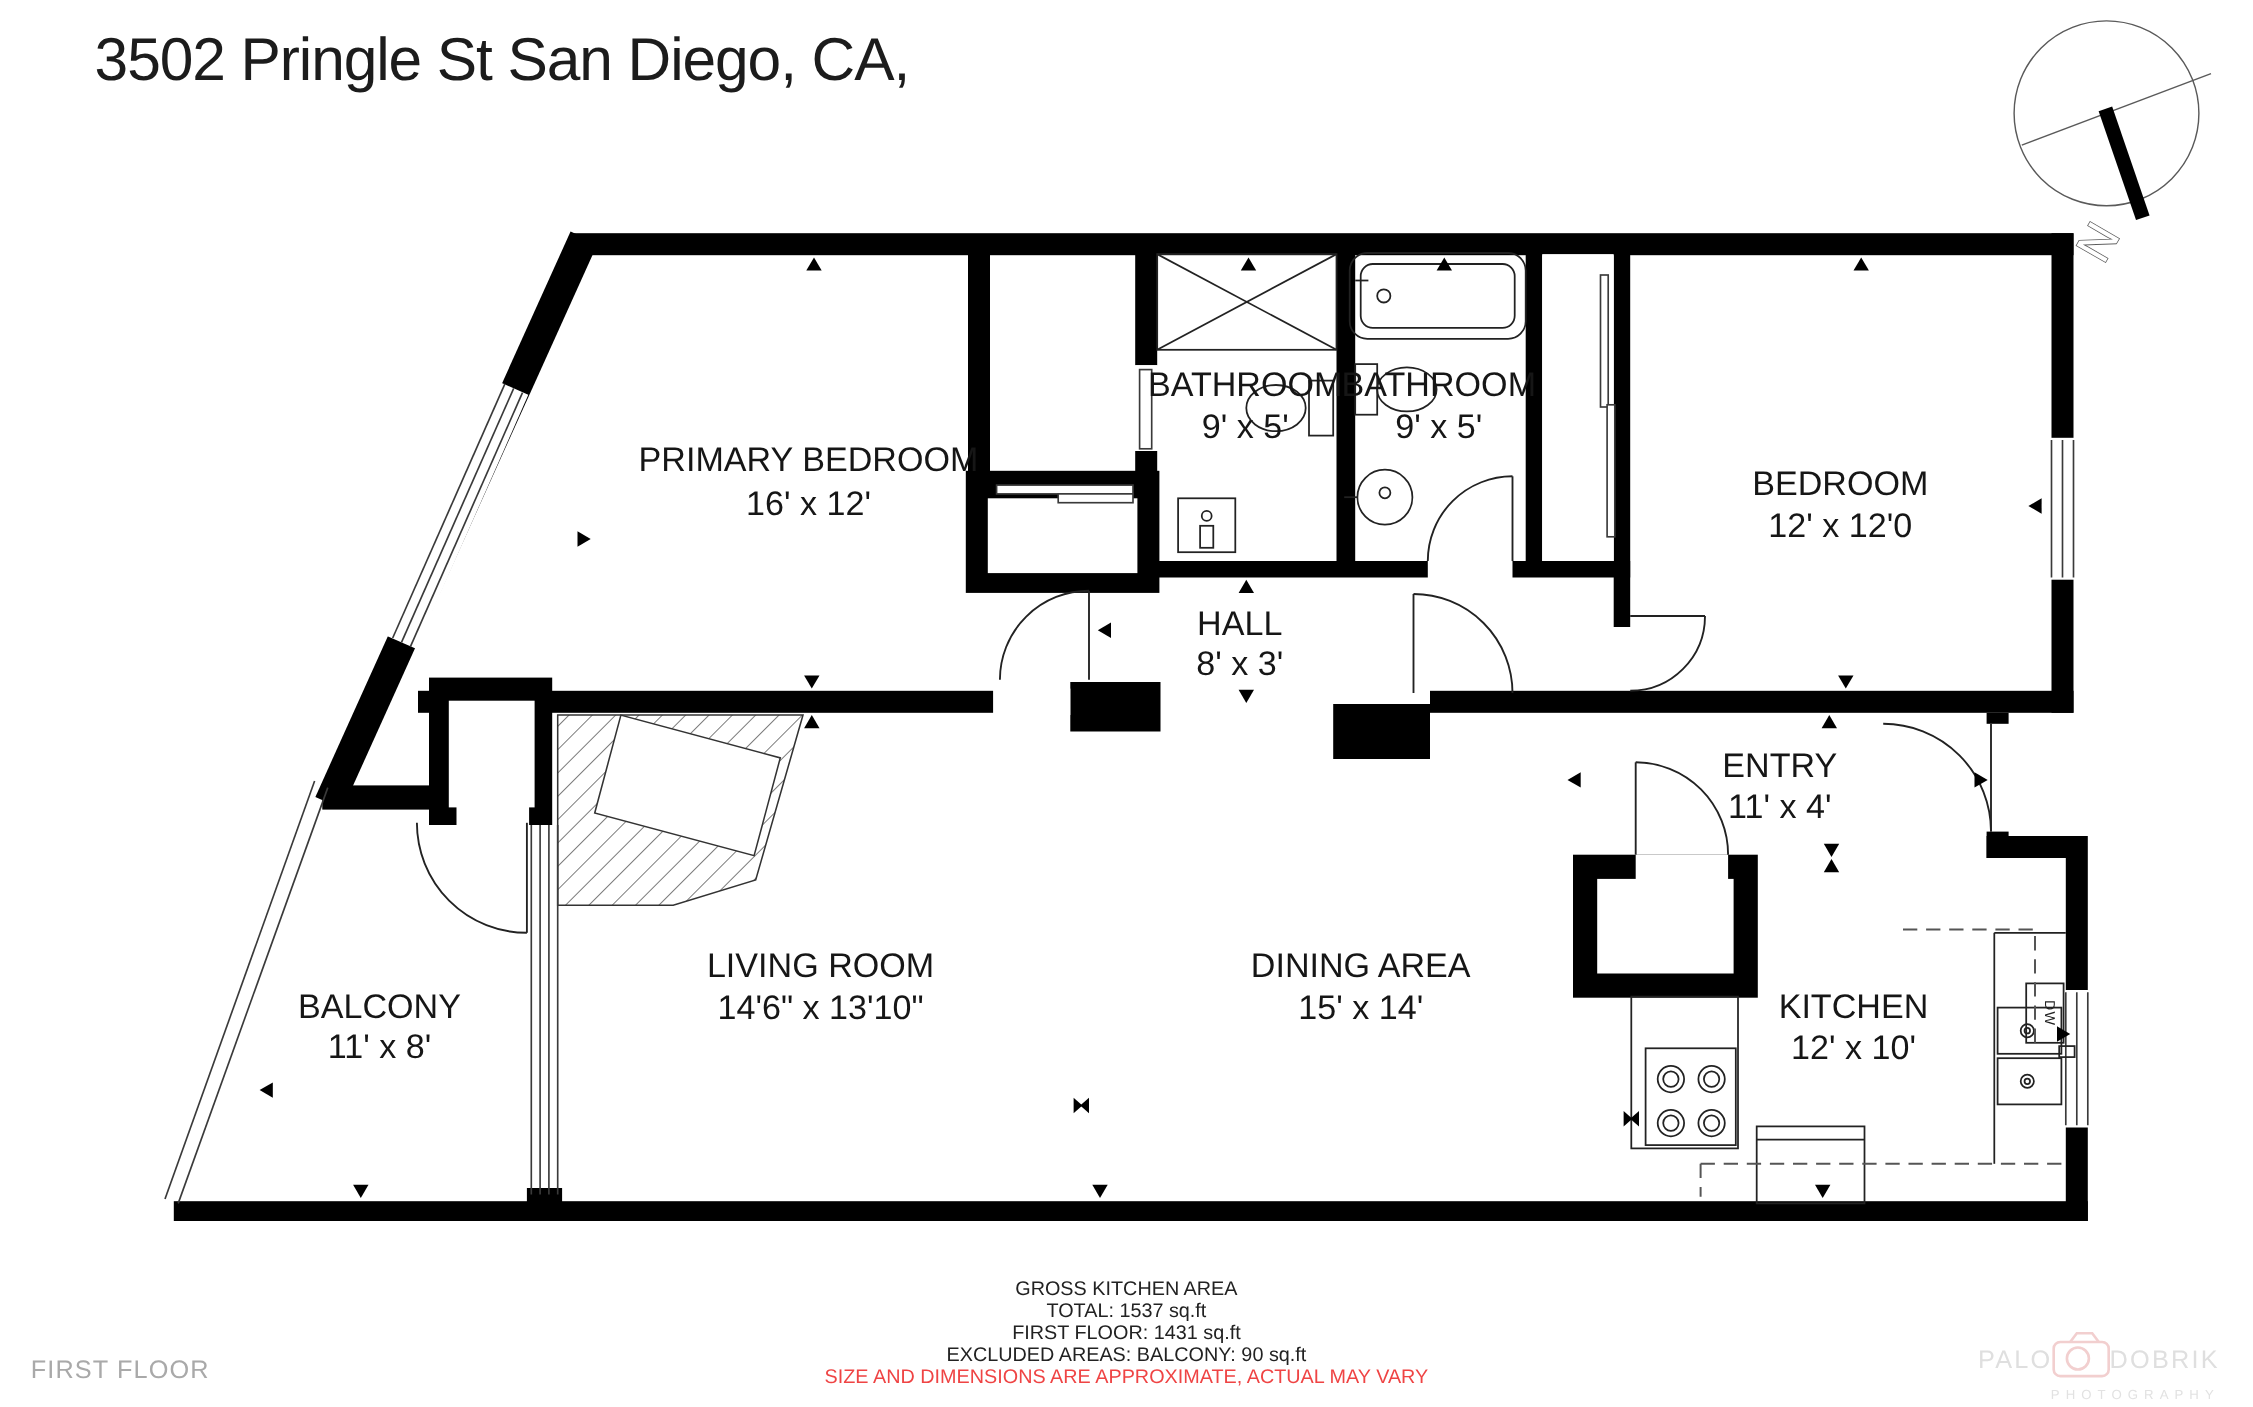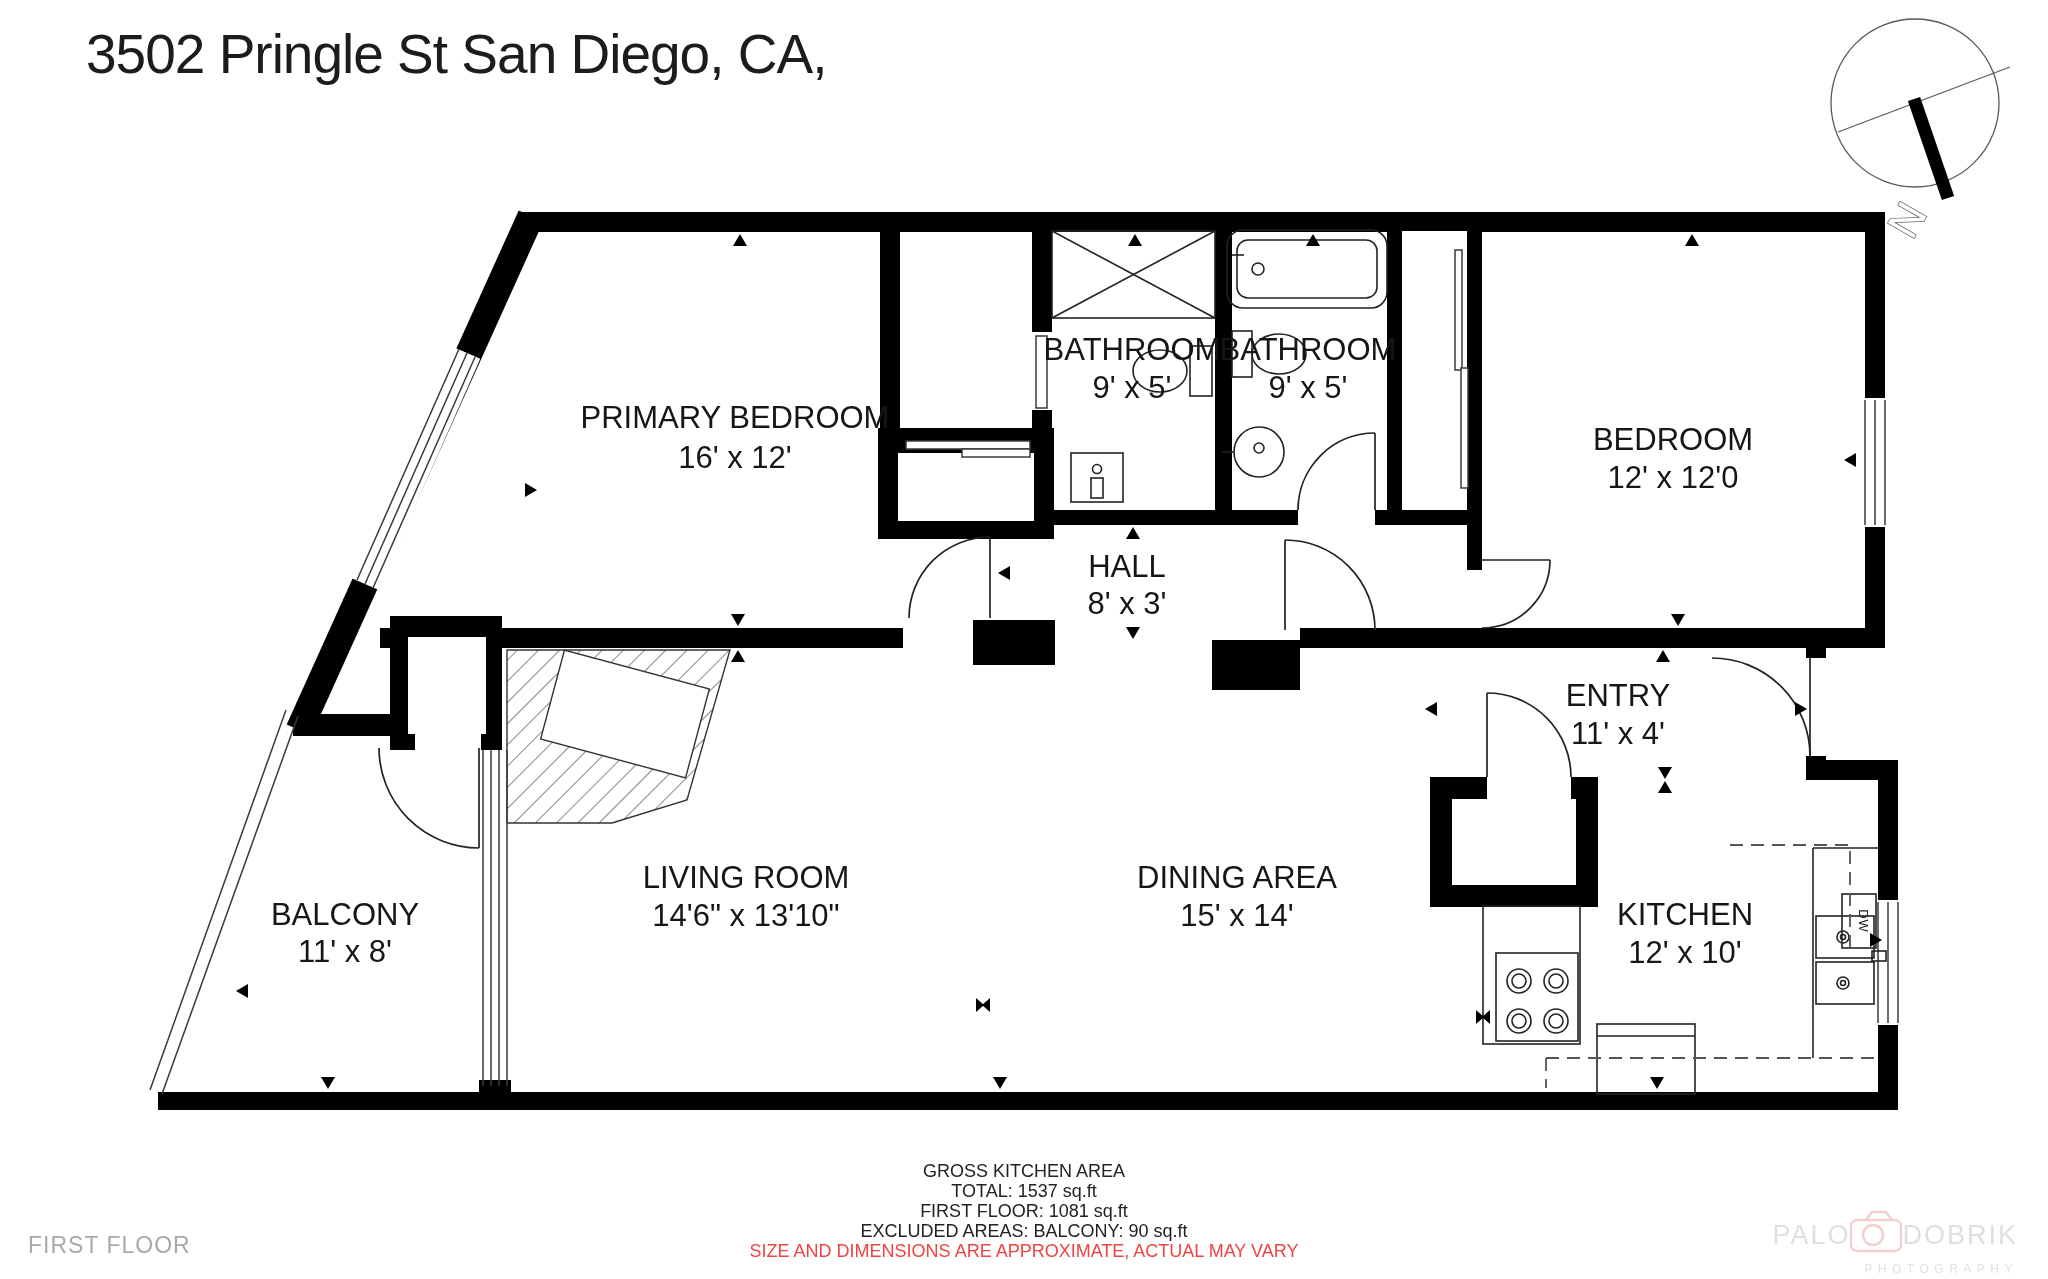--- a/index.html
+++ b/index.html
@@ -8,21 +8,21 @@
   #plan-svg{position:absolute;left:0;top:0;}
   svg text{font-family:"Liberation Sans",sans-serif;fill:#161616;}
   .room-name,.room-dims{font-size:31px;letter-spacing:0px;}
   .dw-label{font-size:13px;letter-spacing:1px;fill:#222;}
   .north-label{font-size:44px;fill:#ffffff;stroke:#5a5a5a;stroke-width:1.4px;paint-order:stroke;}
   #title{position:absolute;left:54px;top:22px;font-size:55px;letter-spacing:-1px;color:#1c1c1c;white-space:nowrap;margin-left:32px;}
   #first-floor{position:absolute;left:28px;top:1232px;font-size:23px;letter-spacing:1px;color:#a9a9a9;}
   #footer{position:absolute;left:0;right:0;top:1161px;text-align:center;font-size:18px;line-height:20px;color:#222;}
   #footer .dim-note{color:#ef4444;}
   #watermark{position:absolute;right:30px;top:1208px;text-align:right;color:#dfdfdf;}
-  .wm-brand{font-size:27px;letter-spacing:2px;white-space:nowrap;}
+  .wm-brand{font-size:23px;letter-spacing:2px;white-space:nowrap;}
   .wm-brand .cam{display:inline-block;vertical-align:-10px;margin:0 -2px;}
   .wm-sub{font-size:12px;letter-spacing:5.5px;margin-top:1px;color:#e2e2e2;}
 </style>
 </head>
 <body>
 
 <div id="stage">
 
 <svg id="plan-svg" width="2048" height="1279" viewBox="0 0 2048 1279">
   <defs>
@@ -327,21 +327,21 @@
 
     <text class="dw-label" x="1859" y="921" transform="rotate(90 1859 921)">DW</text>
   </g>
 </svg>
 
   <div id="title">3502 Pringle St San Diego, CA,</div>
 
   <div id="footer">
     <div>GROSS KITCHEN AREA</div>
     <div>TOTAL: 1537 sq.ft</div>
-    <div>FIRST FLOOR: 1081 sq.ft</div>
+    <div>FIRST FLOOR: 1431 sq.ft</div>
     <div>EXCLUDED AREAS: BALCONY: 90 sq.ft</div>
     <div class="dim-note">SIZE AND DIMENSIONS ARE APPROXIMATE, ACTUAL MAY VARY</div>
   </div>
 
   <div id="first-floor">FIRST FLOOR</div>
 
   <div id="watermark">
     <div class="wm-brand">
       <span>PALO</span><span class="cam"><svg width="56" height="46" viewBox="0 0 56 46">
           <g fill="none" stroke="#f2cfcf" stroke-width="2.4">

